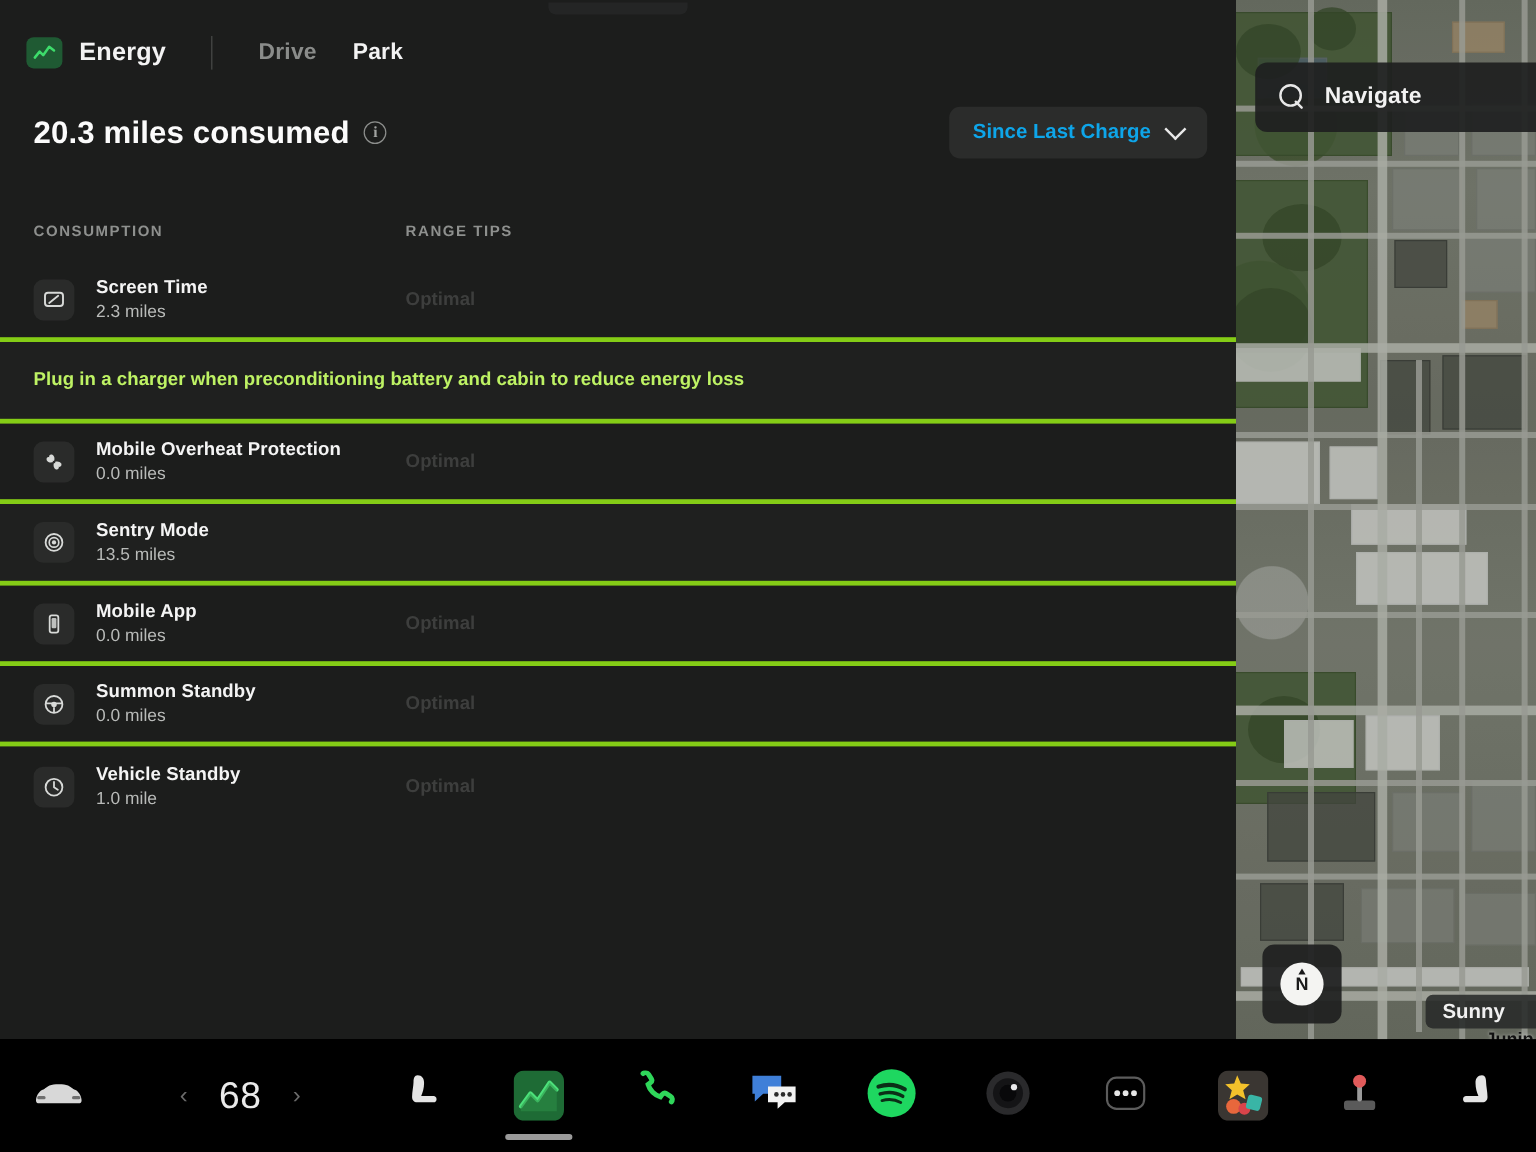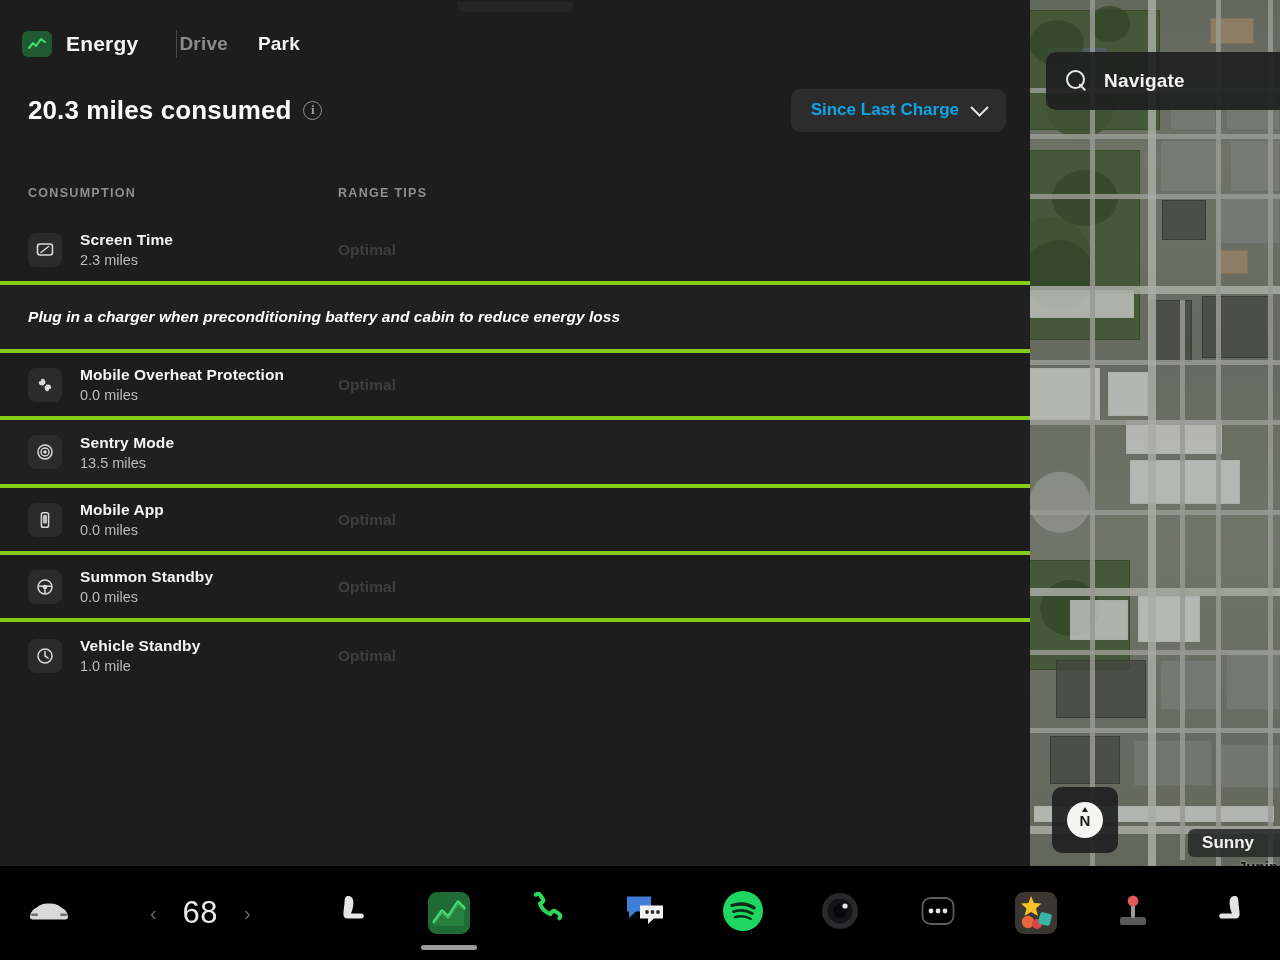--- a/index.html
+++ b/index.html
@@ -112,21 +112,21 @@
   }
   .energy-chip {
     width:30px; height:26px; border-radius:6px; background:#1f5a33;
     display:flex; align-items:center; justify-content:center; flex:none;
   }
   .energy-chip svg { display:block; }
   .app-title {
     color:#f3f3f3; font-size:21px; font-weight:700; margin-left:14px; letter-spacing:.2px;
   }
   .vdiv { width:1px; height:28px; background:#4a4b4a; margin-left:38px; }
-  .tabs { display:flex; align-items:center; gap:26px; }
+  .tabs { display:flex; align-items:center; gap:26px; margin-left:36px; }
   .tab {
     font-size:19px; font-weight:700; letter-spacing:.2px;
     color:#8a8c8a; padding:4px 2px; cursor:pointer;
   }
   .tab.active { color:#f3f3f3; }
 
   .headline-row {
     position:absolute; left:0; top:86px; width:100%; height:48px;
     display:flex; align-items:center; padding:0 24px 0 28px;
   }
@@ -172,21 +172,21 @@
   .ic {
     width:34px; height:34px; border-radius:8px; background:#2a2b2a;
     display:flex; align-items:center; justify-content:center; flex:none;
   }
   .ic svg { display:block; }
   .names { display:flex; flex-direction:column; gap:3px; }
   .nm { color:#f4f4f4; font-size:15.5px; font-weight:700; letter-spacing:.1px; }
   .val { color:#b9bbb9; font-size:14.5px; font-weight:400; }
   .tip { font-size:15.5px; font-weight:700; line-height:1.27; letter-spacing:.05px; }
   .tip.optimal { color:#3d3e3d; }
-  .tip.warn { color:#ffffff; max-width:690px;font-style:italic; }
+  .tip.warn { color:#bef264; max-width:690px; }
 
   
   .dock {
     position:absolute; left:0; bottom:0; width:1280px; height:94px;
     background:#000; display:flex; align-items:center;
   }
   .dock-item {
     flex:1 1 0; height:94px; display:flex; align-items:center; justify-content:center;
     position:relative; cursor:pointer;
   }

